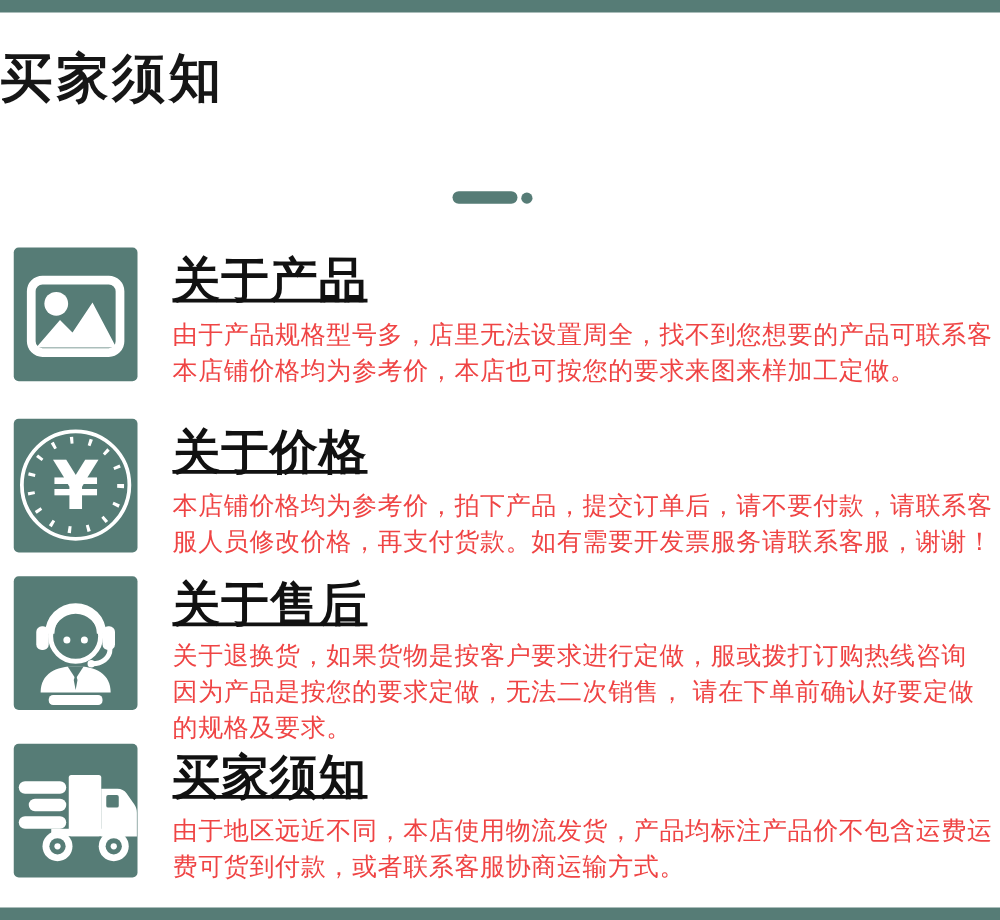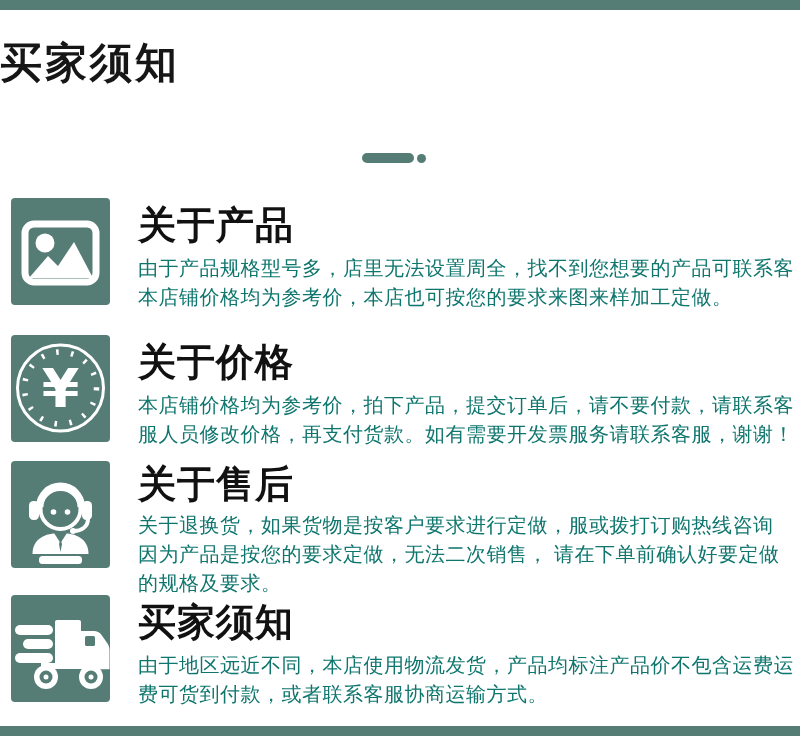--- a/index.html
+++ b/index.html
@@ -26,27 +26,27 @@
 
   .section{position:absolute;left:0;width:800px;}
   .sec-1{top:198px;} .sec-2{top:335px;} .sec-3{top:461px;} .sec-4{top:595px;}
   .icon-box{
     position:absolute;left:11px;top:0;width:99px;height:107px;background:#567c76;border-radius:4px;
   }
   .icon-box svg{display:block;width:99px;height:107px;}
   .sec-text{position:absolute;left:138px;top:0;width:656px;}
   .sec-title{
     margin:4px 0 0 0;font-size:38px;font-weight:bold;letter-spacing:1px;
-    color:#111111;line-height:46px;
+    color:#111111;line-height:46px;text-decoration:underline;
   }
   .sec-3 .sec-title{margin-top:0;}
   .sec-body{margin-top:6px;}
   .sec-3 .sec-body{margin-top:4px;}
   .body-line{
-    font-size:20px;letter-spacing:0.5px;line-height:29px;color:#0f766e;white-space:nowrap;
+    font-size:20px;letter-spacing:0.5px;line-height:29px;color:#ef4444;white-space:nowrap;
   }
 </style>
 </head>
 <body>
 
 <div class="page">
 
   <div class="edge-bar top"></div>
 
   <div class="main-title">买家须知</div>

